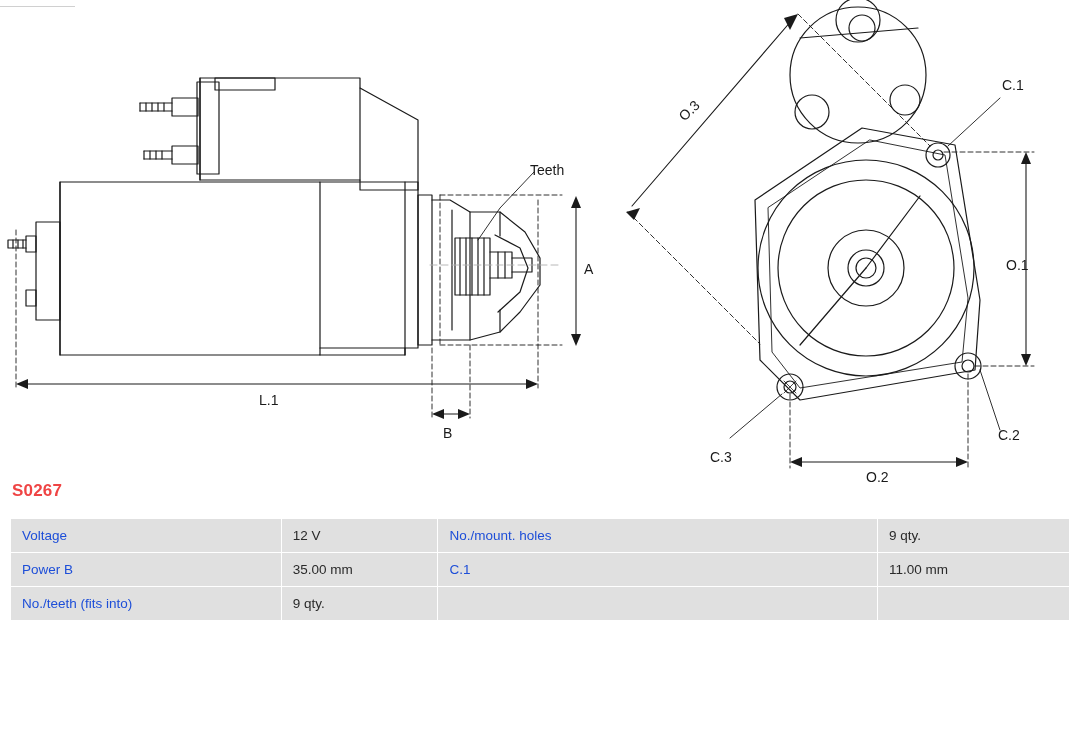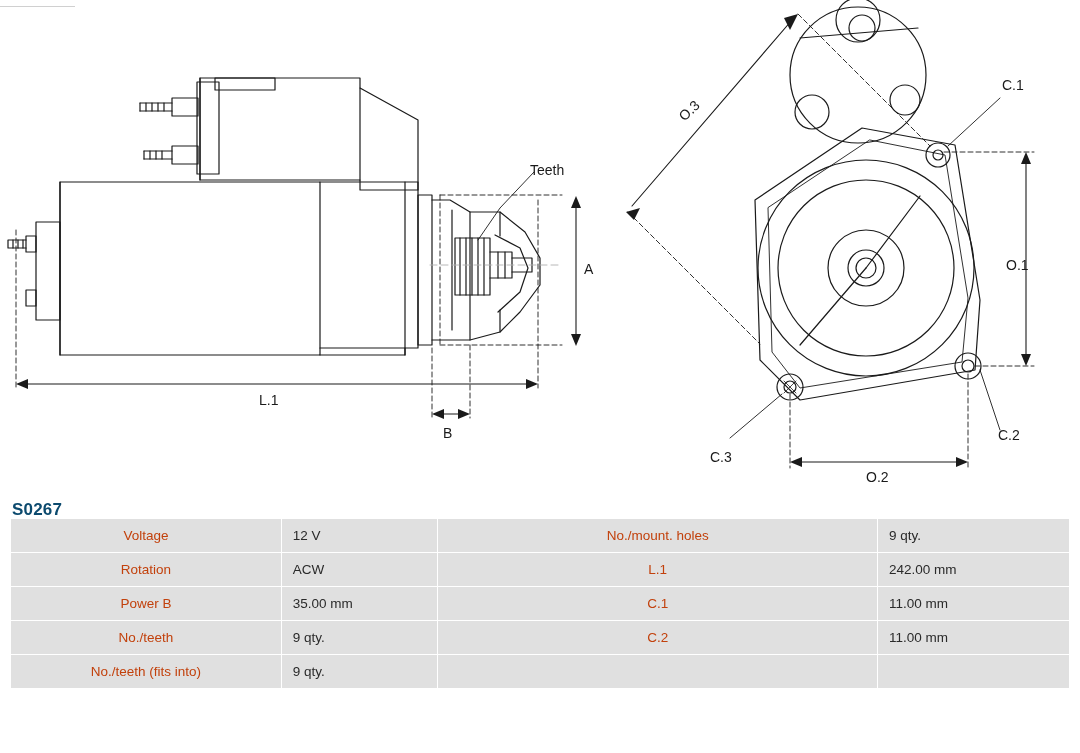--- a/index.html
+++ b/index.html
@@ -23,46 +23,46 @@
   .drawing {
     position: absolute;
     left: 0;
     top: 0;
     width: 1080px;
     height: 490px;
   }
   .part-code {
     position: absolute;
     left: 12px;
-    top: 500px;
+    top: 481px;
     font-size: 17px;
     font-weight: bold;
-    color: #0c4a6e;
+    color: #ef4444;
     letter-spacing: 0.2px;
   }
   .spec-table {
     position: absolute;
     left: 10px;
     top: 518px;
     width: 1060px;
     border-collapse: collapse;
     table-layout: fixed;
   }
   .spec-table td {
     height: 33px;
     padding: 0 11px;
     font-size: 13.5px;
     border: 1px solid #ffffff;
     background: #e0e0e0;
     color: #333333;
     vertical-align: middle;
   }
   .spec-table td.label {
-    text-align: center;
-    color: #c2410c;
+    text-align: left;
+    color: #1d4ed8;
   }
   .spec-table td.value {
     color: #2a2a2a;
     background: #e0e0e0;
   }
   .spec-table td.empty {
     background: #e0e0e0;
   }
   .col-l1 { width: 268px; }
   .col-v1 { width: 155px; }
@@ -232,35 +232,23 @@
         <col class="col-v2">
     </colgroup>
     <tbody>
       <tr>
         <td class="label">Voltage</td>
         <td class="value">12 V</td>
         <td class="label">No./mount. holes</td>
         <td class="value">9 qty.</td>
       </tr>
       <tr>
-        <td class="label">Rotation</td>
-        <td class="value">ACW</td>
-        <td class="label">L.1</td>
-        <td class="value">242.00 mm</td>
-      </tr>
-      <tr>
         <td class="label">Power B</td>
         <td class="value">35.00 mm</td>
         <td class="label">C.1</td>
-        <td class="value">11.00 mm</td>
-      </tr>
-      <tr>
-        <td class="label">No./teeth</td>
-        <td class="value">9 qty.</td>
-        <td class="label">C.2</td>
         <td class="value">11.00 mm</td>
       </tr>
       <tr>
         <td class="label">No./teeth (fits into)</td>
         <td class="value">9 qty.</td>
         <td class="empty"></td>
         <td class="empty"></td>
       </tr>
     </tbody>
   </table>

